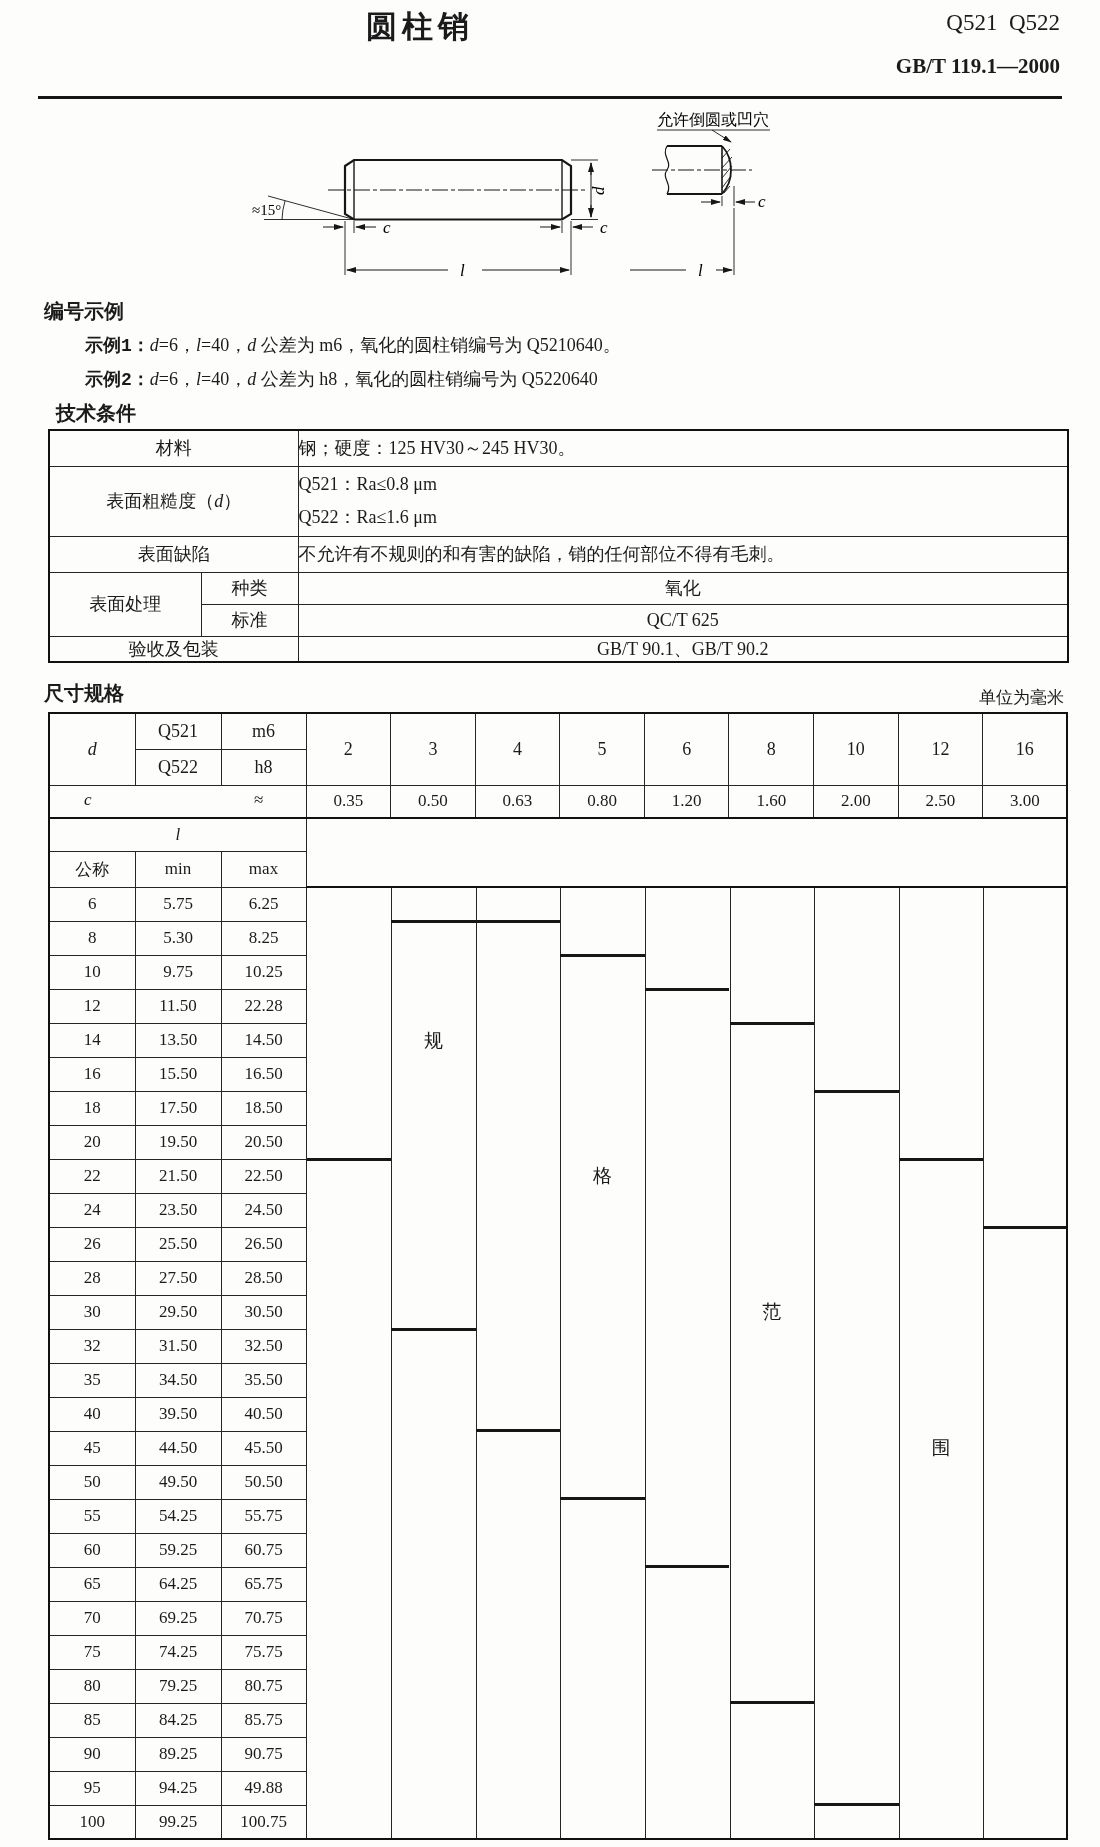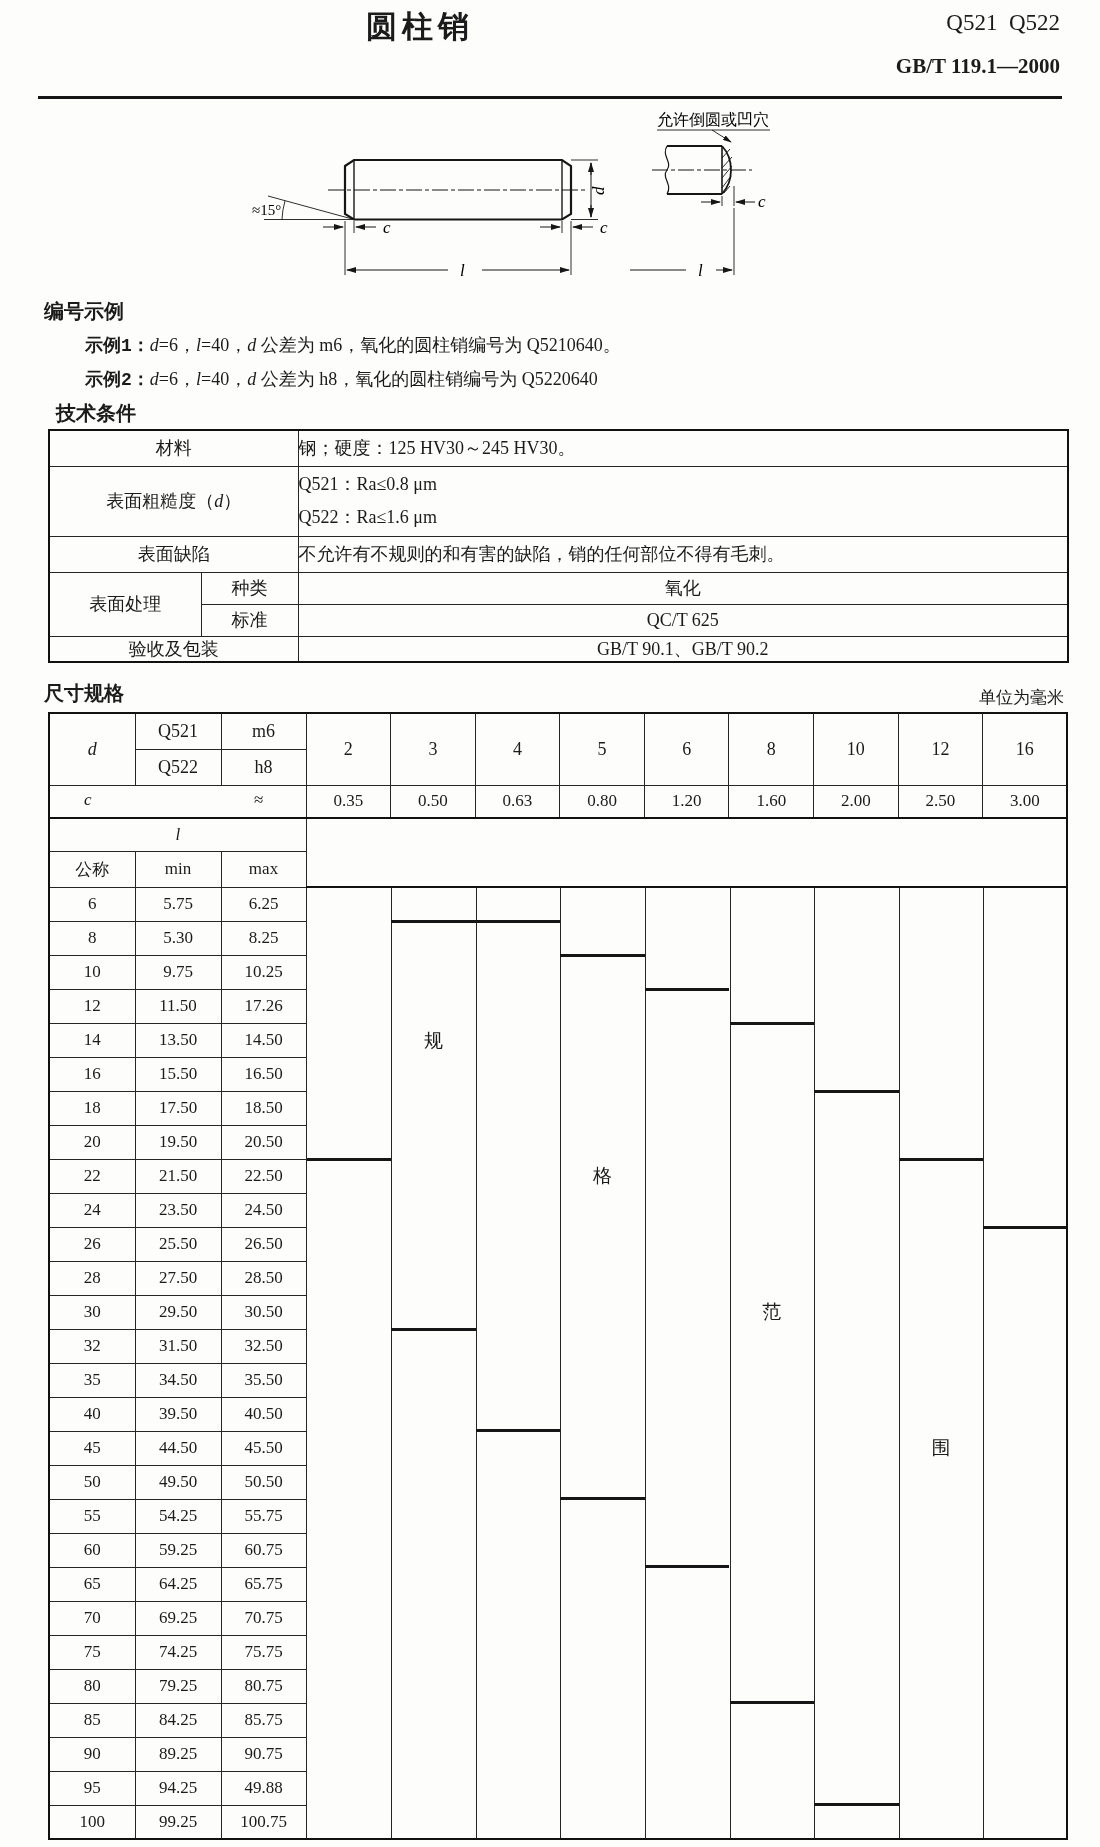--- a/index.html
+++ b/index.html
@@ -264,21 +264,21 @@
           <td>8.25</td>
         </tr>
         <tr style="height: 33.9286px;">
           <td>10</td>
           <td>9.75</td>
           <td>10.25</td>
         </tr>
         <tr style="height: 33.9286px;">
           <td>12</td>
           <td>11.50</td>
-          <td>17.26</td>
+          <td>22.28</td>
         </tr>
         <tr style="height: 33.9286px;">
           <td>14</td>
           <td>13.50</td>
           <td>14.50</td>
         </tr>
         <tr style="height: 33.9286px;">
           <td>16</td>
           <td>15.50</td>
           <td>16.50</td>

